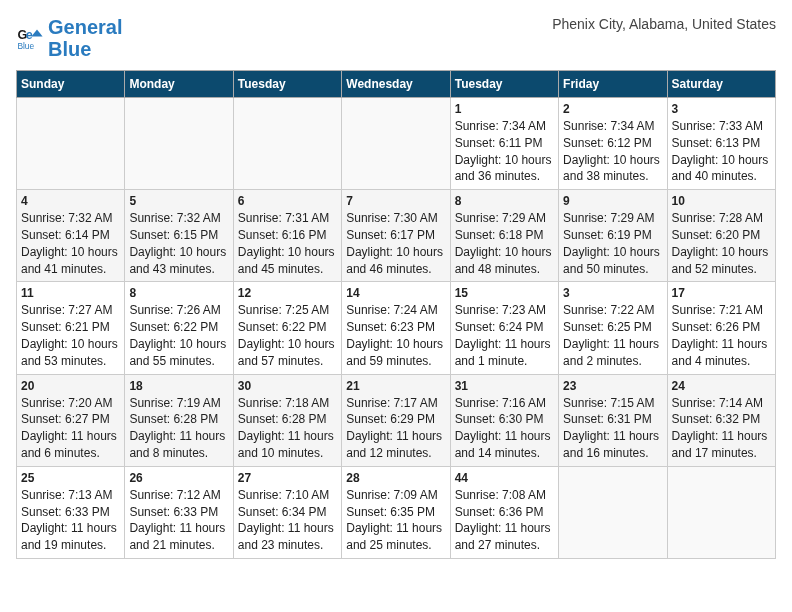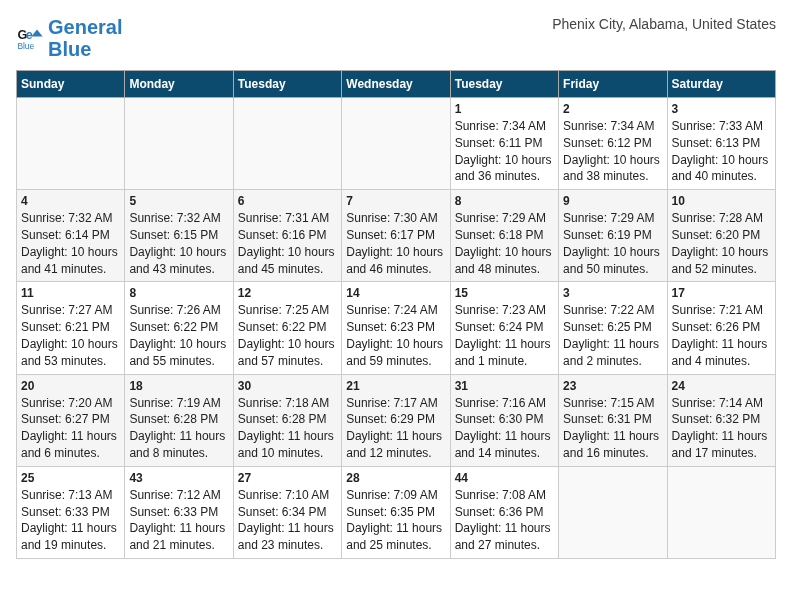--- a/index.html
+++ b/index.html
@@ -329,21 +329,21 @@
       <tr>
         <td>
         <span class="day-num">25</span>
         <div class="cell-content">
           Sunrise: 7:13 AM<br>
           Sunset: 6:33 PM<br>
           Daylight: 11 hours and 19 minutes.
         </div>
       </td>
         <td>
-        <span class="day-num">43</span>
+        <span class="day-num">26</span>
         <div class="cell-content">
           Sunrise: 7:12 AM<br>
           Sunset: 6:33 PM<br>
           Daylight: 11 hours and 21 minutes.
         </div>
       </td>
         <td>
         <span class="day-num">27</span>
         <div class="cell-content">
           Sunrise: 7:10 AM<br>

